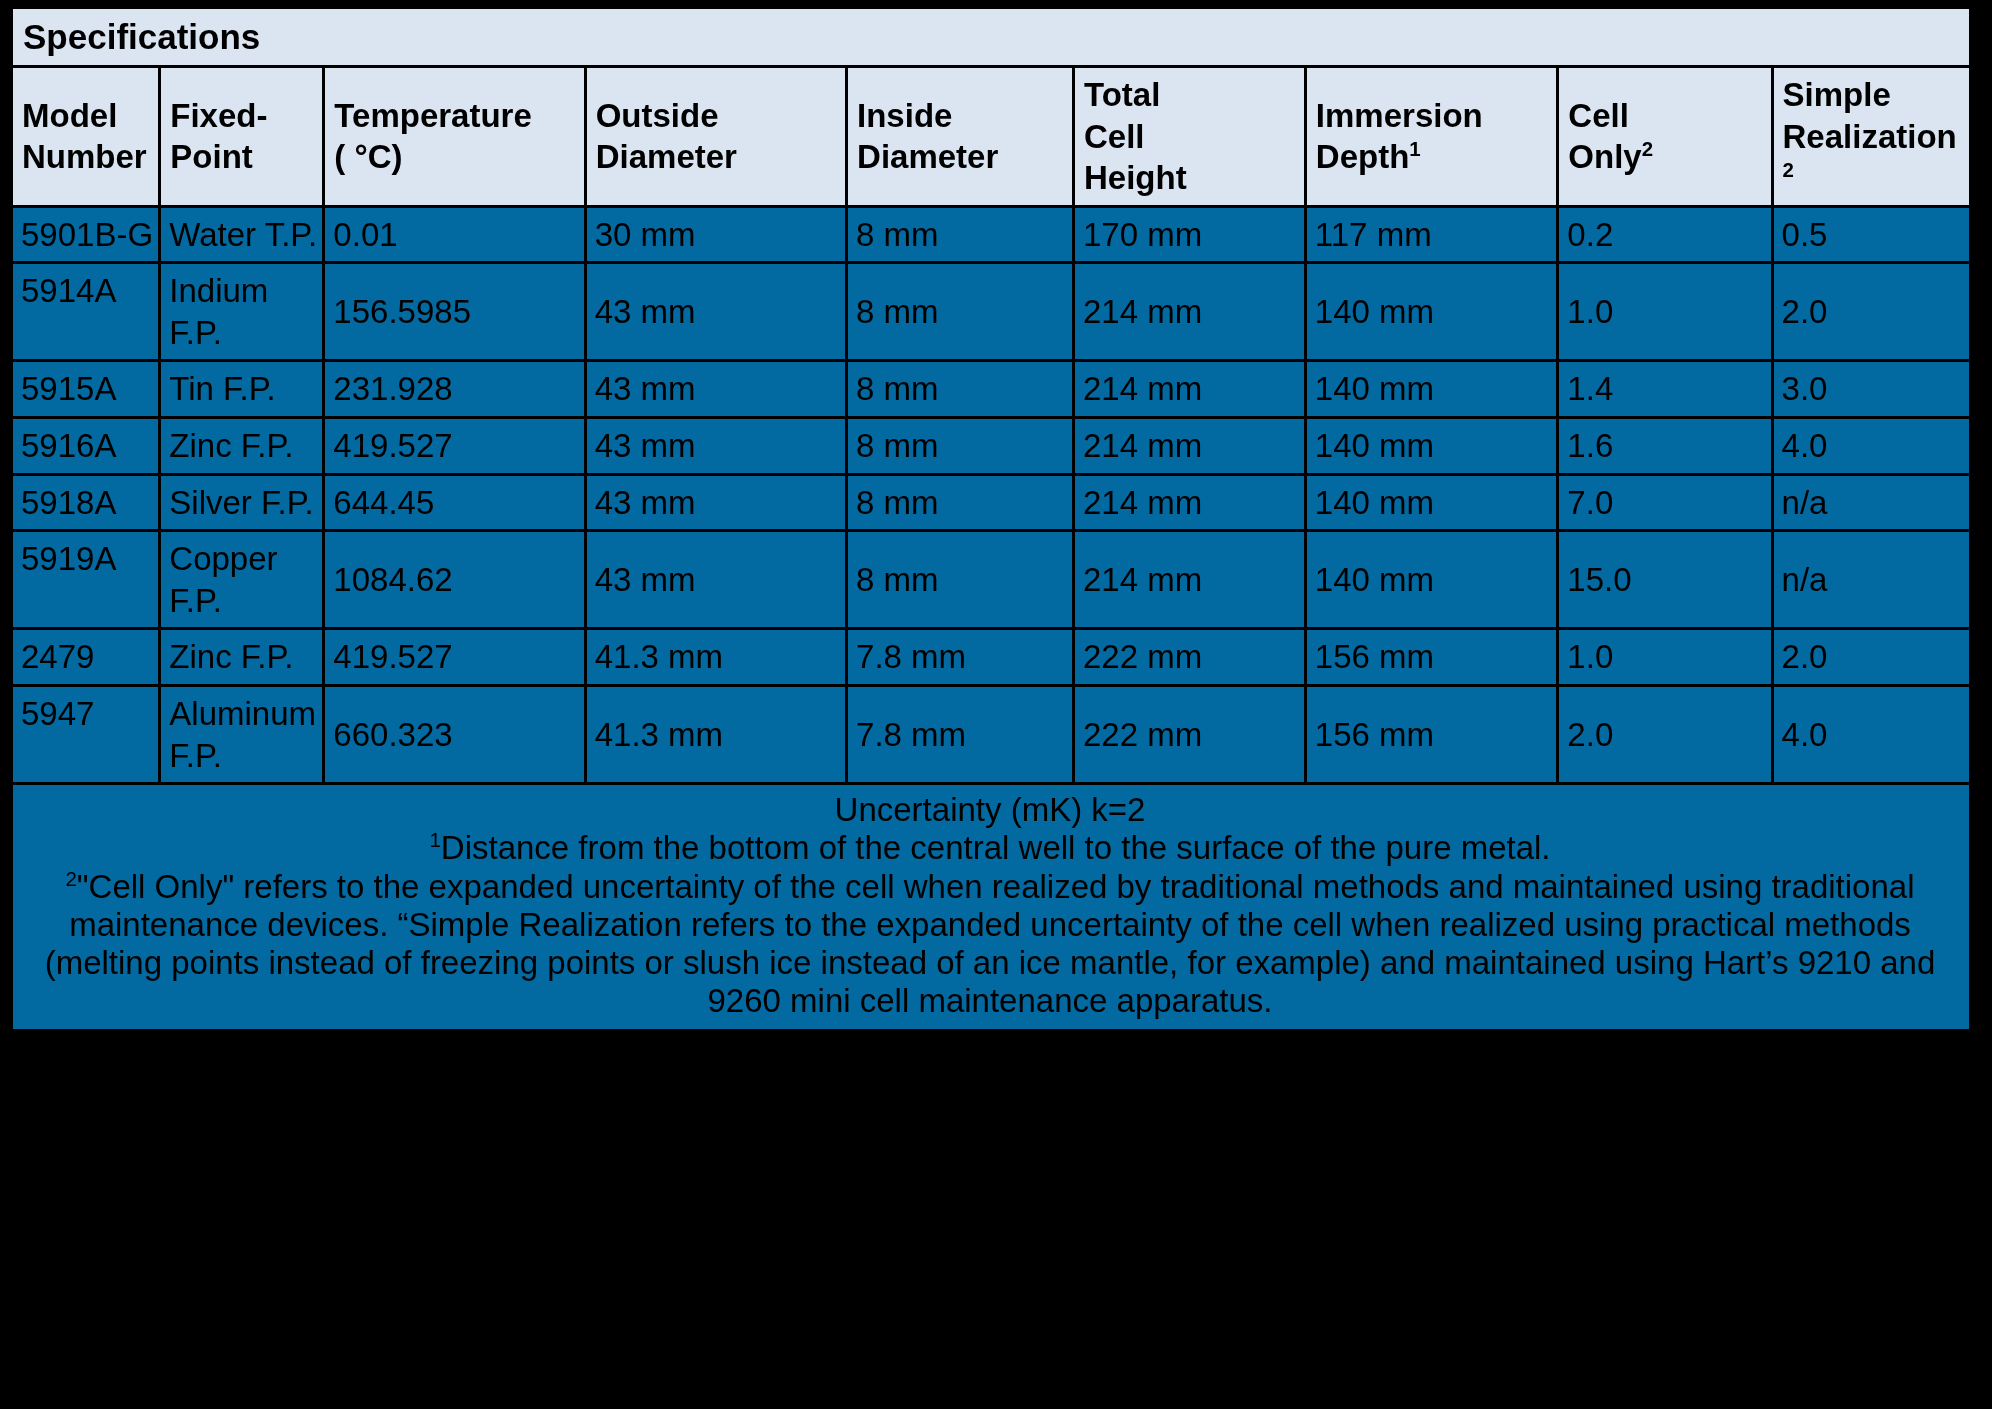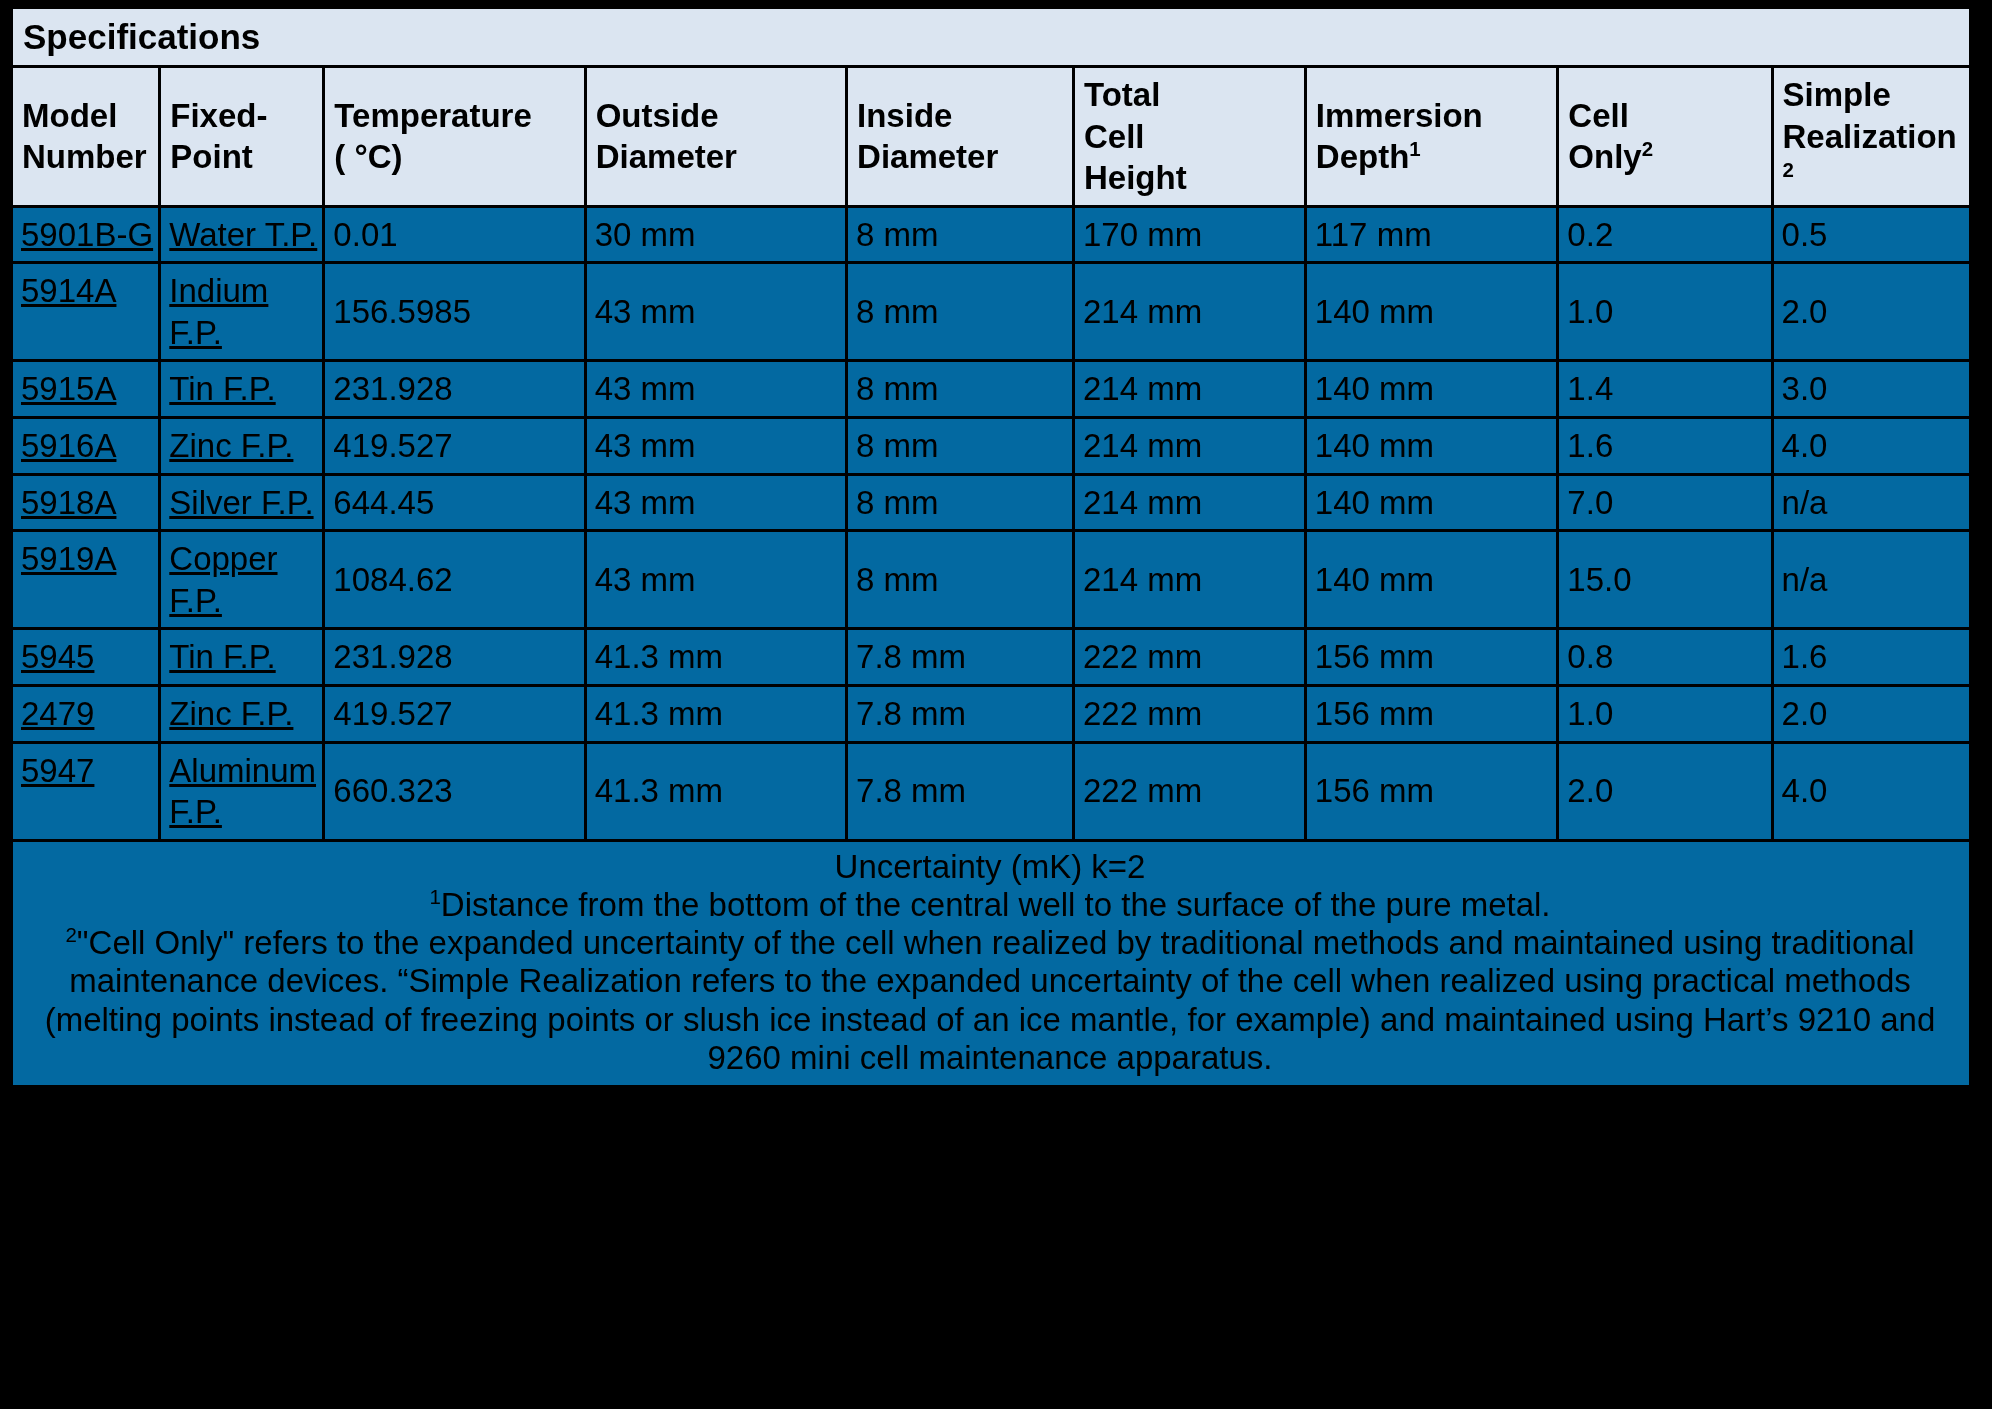--- a/index.html
+++ b/index.html
@@ -58,21 +58,20 @@
   tbody td {
     vertical-align: middle;
     padding: 6px 4px 6px 8px;
     line-height: 1.26;
     overflow-wrap: break-word;
     word-wrap: break-word;
   }
   tbody td:nth-child(1),
   tbody td:nth-child(2) {
     vertical-align: top;
-    text-decoration: underline;
   }
   tfoot td.notes {
     padding: 6px 10px 8px 8px;
     line-height: 1.16;
     text-align: center;
   }
   tfoot td.notes div {
     margin: 0;
   }
   sup {
@@ -173,31 +172,20 @@
           <td>Copper F.P.</td>
           <td>1084.62</td>
           <td>43 mm</td>
           <td>8 mm</td>
           <td>214 mm</td>
           <td>140 mm</td>
           <td>15.0</td>
           <td>n/a</td>
         </tr>
         <tr>
-          <td>5945</td>
-          <td>Tin F.P.</td>
-          <td>231.928</td>
-          <td>41.3 mm</td>
-          <td>7.8 mm</td>
-          <td>222 mm</td>
-          <td>156 mm</td>
-          <td>0.8</td>
-          <td>1.6</td>
-        </tr>
-        <tr>
           <td>2479</td>
           <td>Zinc F.P.</td>
           <td>419.527</td>
           <td>41.3 mm</td>
           <td>7.8 mm</td>
           <td>222 mm</td>
           <td>156 mm</td>
           <td>1.0</td>
           <td>2.0</td>
         </tr>

